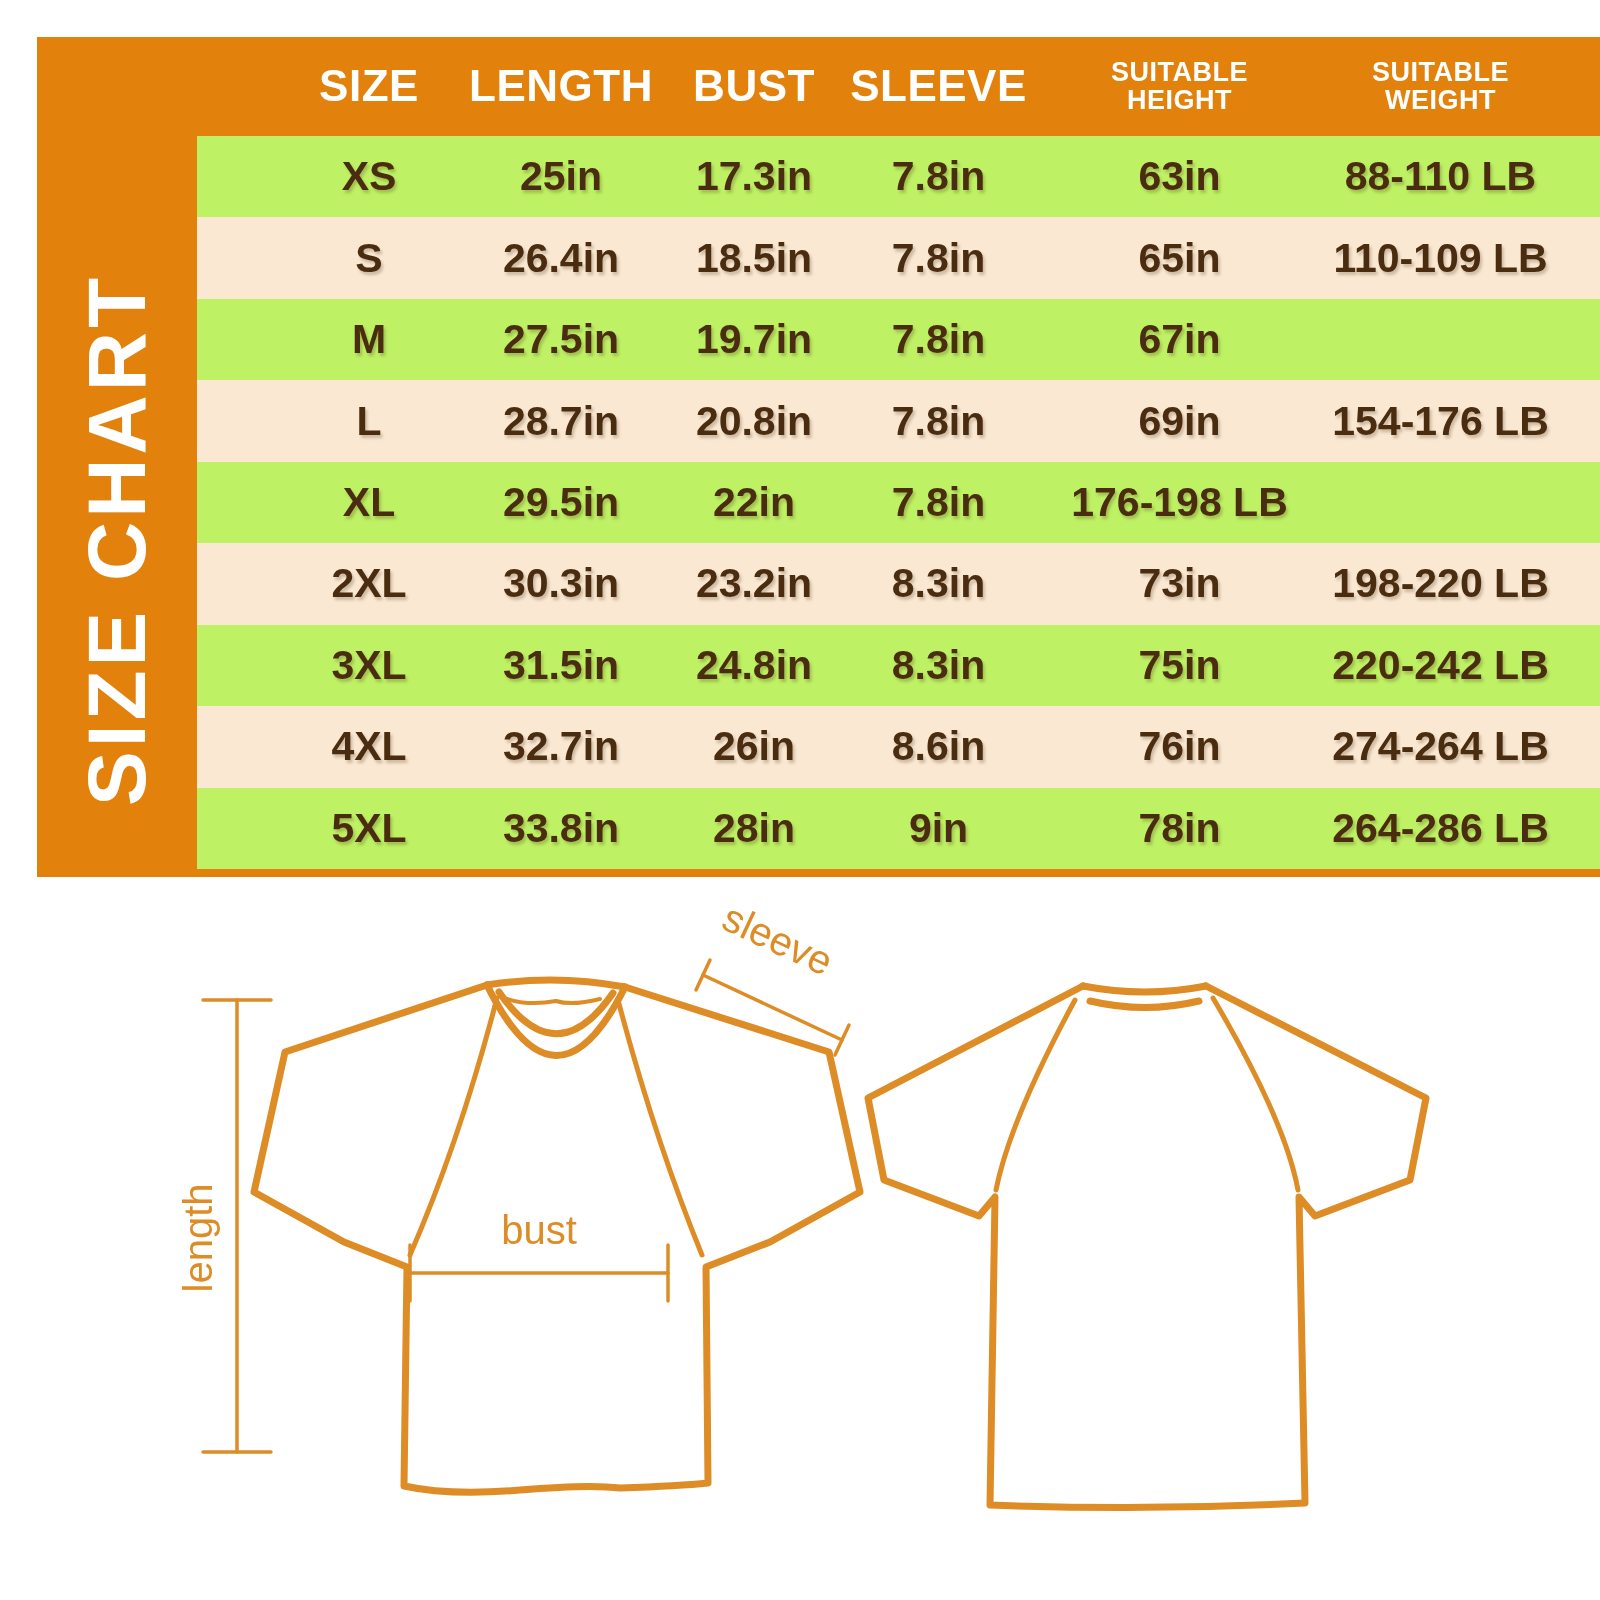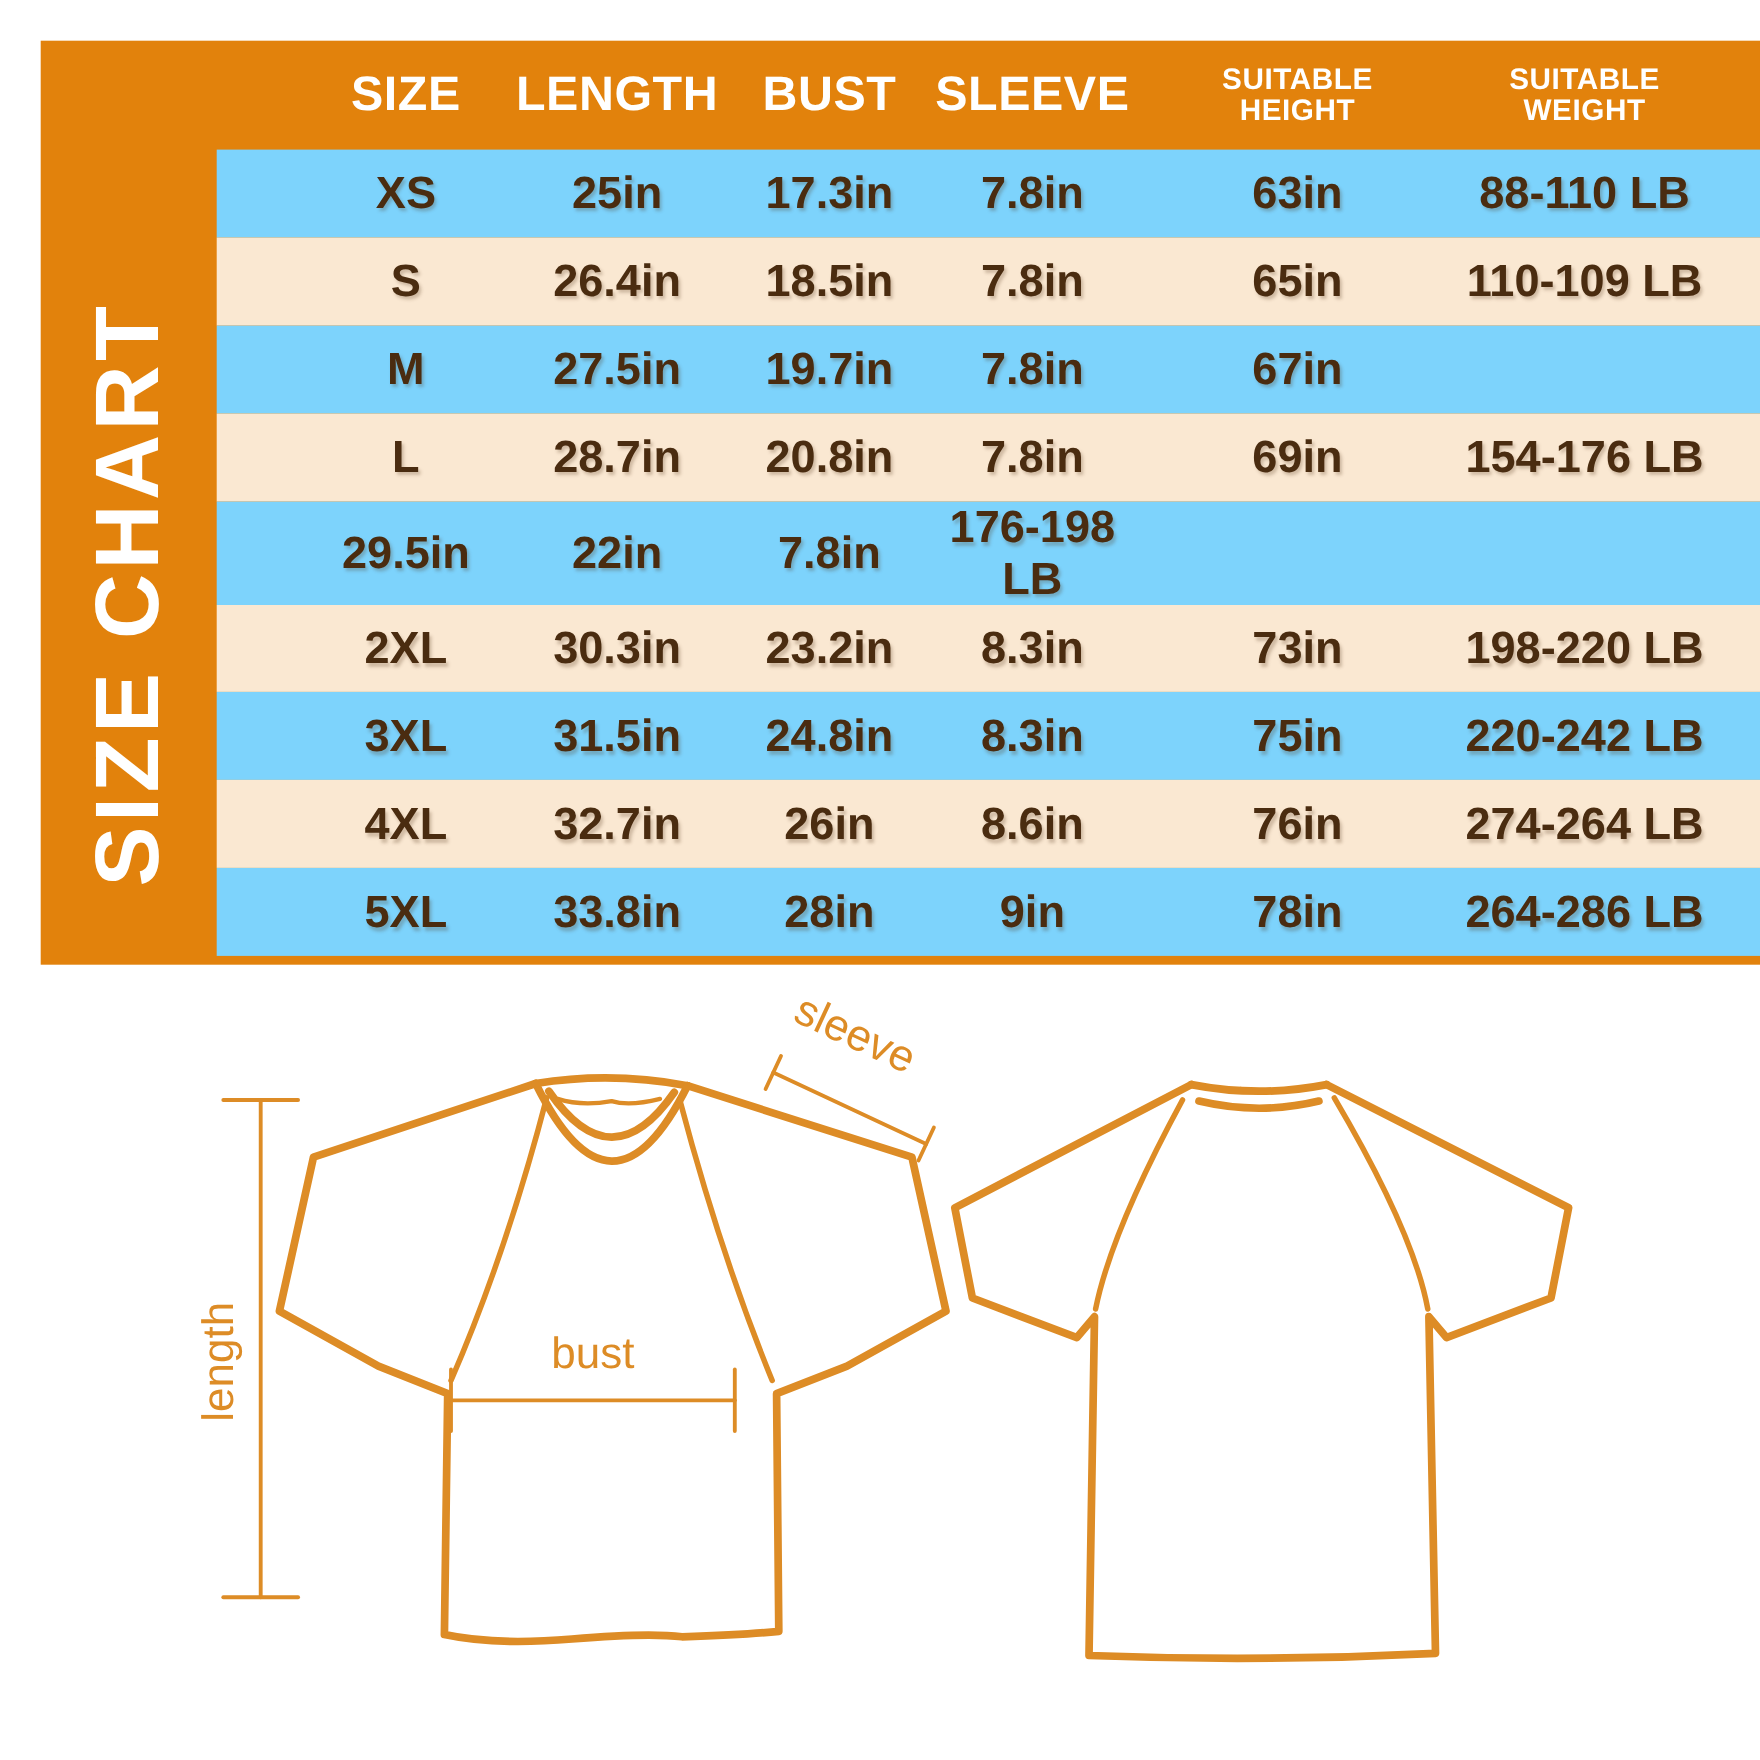--- a/index.html
+++ b/index.html
@@ -32,21 +32,21 @@
   .hcell .l1{font-size:44px;letter-spacing:0.5px;}
   .hcell.twoline .l1,.hcell.twoline .l2{font-size:27px;letter-spacing:0.5px;}
   .hcell .l2:empty{display:none;}
   .hcell:nth-child(1){padding-left:78px;}
   .hcell:nth-child(4){padding-right:26px;}
   .hcell:nth-child(6){padding-right:24px;}
 
   .tbody{flex:1;display:flex;flex-direction:column;}
   .trow{flex:1;display:grid;
     grid-template-columns:266px 196px 190px 205px 251px 295px;
-    align-items:center;background:#7dd3fc;}
+    align-items:center;background:#bef264;}
   .tbody .trow:nth-child(even){background:var(--row-alt);}
   .tcell{text-align:center;color:var(--brown);font-weight:700;font-size:41px;
     letter-spacing:0px;text-shadow:2px 3px 3px rgba(74,44,16,0.25);}
   .tcell:nth-child(1){padding-left:78px;}
   .tcell:nth-child(4){padding-right:26px;}
   .tcell:nth-child(6){padding-right:24px;}
 
   
   .diagram{position:absolute;left:0;top:900px;width:1600px;height:700px;}
   .diagram path,.diagram line{fill:none;stroke:var(--line);
@@ -120,20 +120,21 @@
   </div>
         <div class="trow">
     <div class="tcell">L</div>
     <div class="tcell">28.7in</div>
     <div class="tcell">20.8in</div>
     <div class="tcell">7.8in</div>
     <div class="tcell">69in</div>
     <div class="tcell">154-176 LB</div>
   </div>
         <div class="trow">
+    <div class="tcell">XL</div>
     <div class="tcell">29.5in</div>
     <div class="tcell">22in</div>
     <div class="tcell">7.8in</div>
     <div class="tcell">176-198 LB</div>
   </div>
         <div class="trow">
     <div class="tcell">2XL</div>
     <div class="tcell">30.3in</div>
     <div class="tcell">23.2in</div>
     <div class="tcell">8.3in</div>

